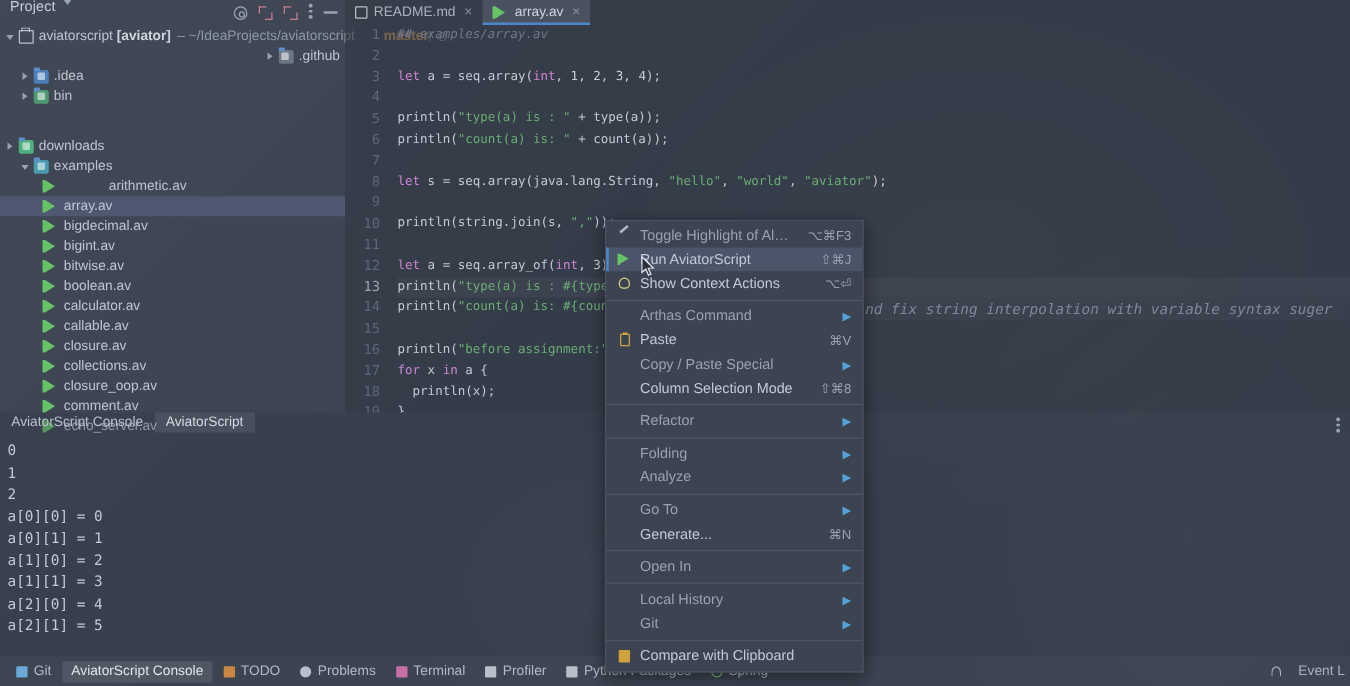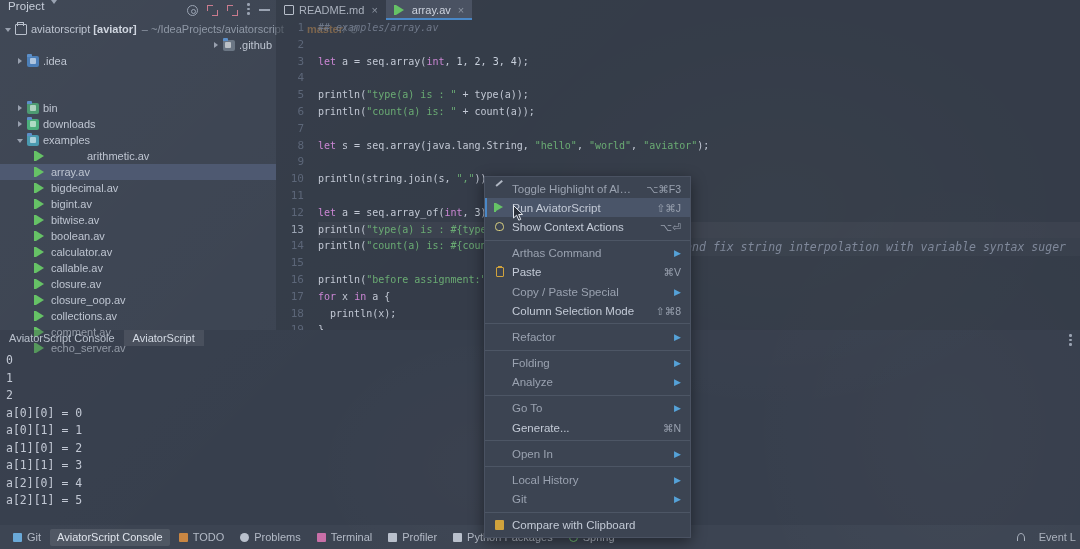--- a/index.html
+++ b/index.html
@@ -246,26 +246,26 @@
           <div class="tree-row" style="padding-left: 16px; justify-content: flex-end;">
             <span class="tw closed"></span>
             <span class="fi folder gh"></span>
             <span>.github</span>
           </div>
           <div class="tree-row" style="padding-left: 16px;">
             <span class="tw closed"></span>
             <span class="fi folder idea"></span>
             <span>.idea</span>
           </div>
-          <div class="tree-row" style="padding-left: 16px; margin-top: 31px;">
+          <div class="tree-row" style="padding-left: 16px;">
             <span class="tw closed"></span>
             <span class="fi folder bin"></span>
             <span>bin</span>
           </div>
-          <div class="tree-row" style="padding-left: 16px;">
+          <div class="tree-row" style="padding-left: 4px; margin-top: 24px;">
             <span class="tw closed"></span>
             <span class="fi folder dl"></span>
             <span>downloads</span>
           </div>
           <div class="tree-row" style="padding-left: 16px;">
             <span class="tw open"></span>
             <span class="fi folder ex"></span>
             <span>examples</span>
           </div>
         </div>
@@ -301,25 +301,25 @@
           <div class="tree-row" style="padding-left: 34px;">
             <span class="av-ico"></span>
             <span>callable.av</span>
           </div>
           <div class="tree-row" style="padding-left: 34px;">
             <span class="av-ico"></span>
             <span>closure.av</span>
           </div>
           <div class="tree-row" style="padding-left: 34px;">
             <span class="av-ico"></span>
+            <span>collections.av</span>
+          </div>
+          <div class="tree-row" style="padding-left: 34px;">
+            <span class="av-ico"></span>
             <span>closure_oop.av</span>
-          </div>
-          <div class="tree-row" style="padding-left: 34px;">
-            <span class="av-ico"></span>
-            <span>collections.av</span>
           </div>
           <div class="tree-row" style="padding-left: 34px;">
             <span class="av-ico"></span>
             <span>comment.av</span>
           </div>
           <div class="tree-row" style="padding-left: 34px;">
             <span class="av-ico"></span>
             <span>echo_server.av</span>
           </div>
         </div>

